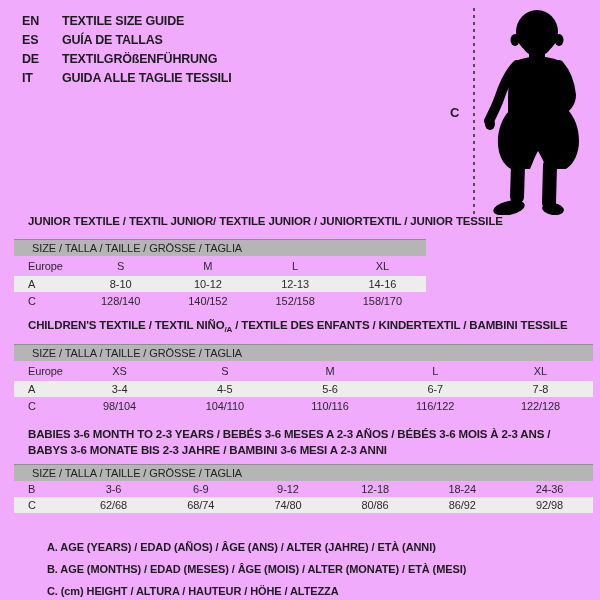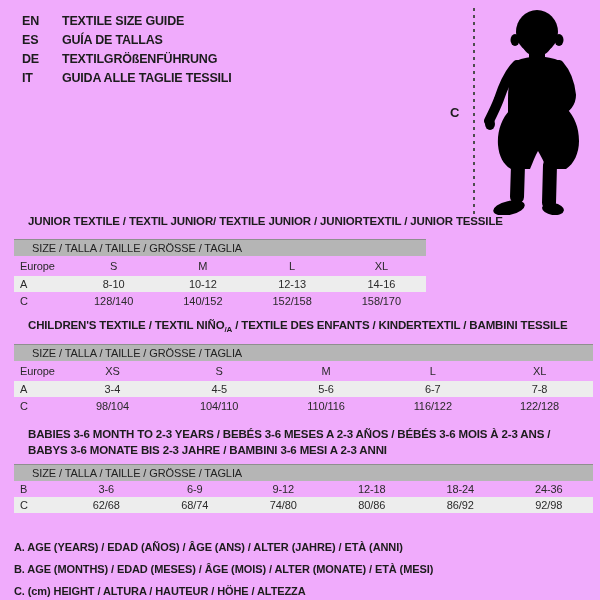--- a/index.html
+++ b/index.html
@@ -29,33 +29,33 @@
 
   
   .tbl{position:absolute;left:14px;}
   .t0{width:412px;}
   .t1,.t2{width:579px;}
   .size-bar{
     height:17px;line-height:16px;background:#b5b5b5;border-top:1px solid #8f8f8f;
     padding-left:18px;font-size:11px;color:#222;box-sizing:border-box;letter-spacing:-0.1px;
   }
   .trow{display:flex;align-items:center;font-size:11px;color:#2a2a2a;letter-spacing:-0.1px;}
-  .trow .rlabel{padding-left:6px;box-sizing:border-box;}
+  .trow .rlabel{padding-left:6px;box-sizing:border-box;margin-left:8px;}
   .lb0{width:55px;}
   .lb1{width:45px;}
   .lb2{width:48px;}
   .trow .cell{flex:1;text-align:center;}
   .h20{height:20px;}
   .h17{height:17px;}
   .h16{height:16px;}
   .alt{background:#ededed;}
 
   
   .legend{position:absolute;left:14px;top:536px;font-weight:bold;font-size:11px;letter-spacing:-0.1px;}
-  .legend div{height:22px;line-height:22px;white-space:nowrap;}
+  .legend div{height:22px;line-height:22px;white-space:nowrap;margin-left:33px;}
 </style>
 </head>
 <body>
 
 <div class="page">
 
   <div class="lang-list">
     <div class="lang-row">
       <span class="code">EN</span>
       <span class="lbl">TEXTILE SIZE GUIDE</span>

